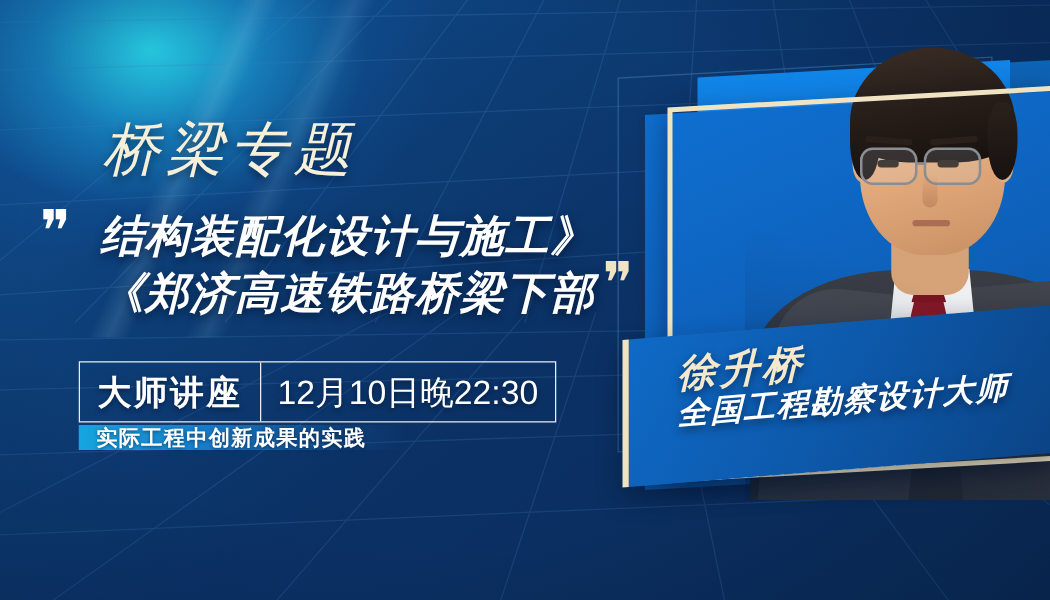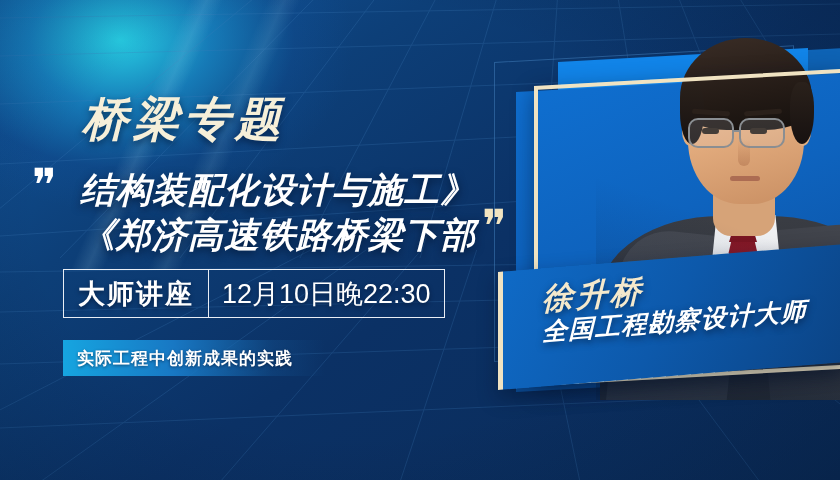--- a/index.html
+++ b/index.html
@@ -37,21 +37,21 @@
     position:absolute;left:-40px;top:-30px;width:420px;height:300px;
     background:
       linear-gradient(114deg, rgba(255,255,255,0) 44%, rgba(190,240,255,0.13) 47%, rgba(255,255,255,0) 50%),
       linear-gradient(114deg, rgba(255,255,255,0) 58%, rgba(190,240,255,0.10) 61%, rgba(255,255,255,0) 64%);
     pointer-events:none;
   }
 
   
   .headline{
     position:absolute;left:82px;top:96px;
-    font-size:46px;line-height:1;font-weight:bold;font-style:italic;
+    font-size:46px;line-height:1;font-weight:normal;font-style:italic;
     color:#f6efd9;letter-spacing:5px;
     text-shadow:0 3px 7px rgba(0,20,50,.65);
     white-space:nowrap;
   }
   .quote{
     position:absolute;
     font-size:46px;font-weight:bold;font-style:italic;line-height:1;
     letter-spacing:-3px;
     user-select:none;
   }
@@ -61,41 +61,41 @@
   .booktitle{
     position:absolute;left:80px;top:168px;width:430px;
     font-size:35px;line-height:1.28;font-weight:bold;font-style:italic;
     color:#ffffff;letter-spacing:1px;
     text-shadow:0 3px 8px rgba(0,18,44,.75);
   }
   .booktitle div{white-space:nowrap;}
 
   
   .lecture-bar{
-    position:absolute;left:63px;top:269px;height:49px;
+    position:absolute;left:63px;top:289px;height:49px;
     display:flex;align-items:stretch;
     border:1.5px solid #e9eef5;
   }
   .lecture-tag{
     display:flex;align-items:center;justify-content:center;
     padding:0 14px;
     font-size:27px;font-weight:bold;color:#ffffff;letter-spacing:2px;
     border-right:1.5px solid #e9eef5;
     text-shadow:0 2px 4px rgba(0,15,40,.6);
   }
   .lecture-date{
     display:flex;align-items:center;justify-content:center;
     padding:0 13px;
     font-size:27px;font-weight:normal;color:#ffffff;letter-spacing:0px;
     text-shadow:0 2px 4px rgba(0,15,40,.6);
   }
 
   .tagline{
     position:absolute;left:63px;top:340px;
-    height:36px;min-width:262px;
+    height:20px;min-width:262px;
     display:flex;align-items:center;
     padding:0 12px 0 14px;
     font-size:17px;font-weight:bold;color:#ffffff;letter-spacing:1px;
     background:linear-gradient(90deg,#16a5e0 0%,#1878c4 42%,rgba(20,86,150,0.35) 80%,rgba(18,70,130,0) 100%);
     text-shadow:0 1px 3px rgba(0,15,40,.55);
   }
 
   
   .accent-bar{
     position:absolute;left:558px;top:62px;width:250px;height:36px;

